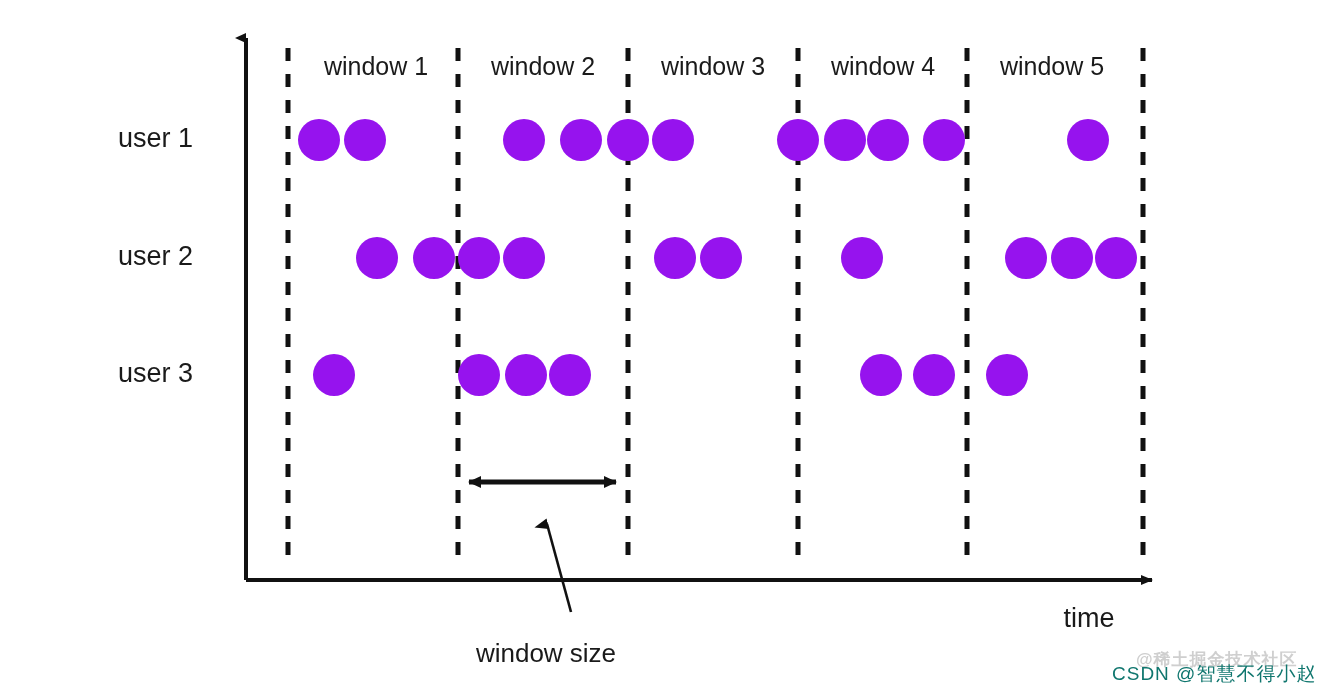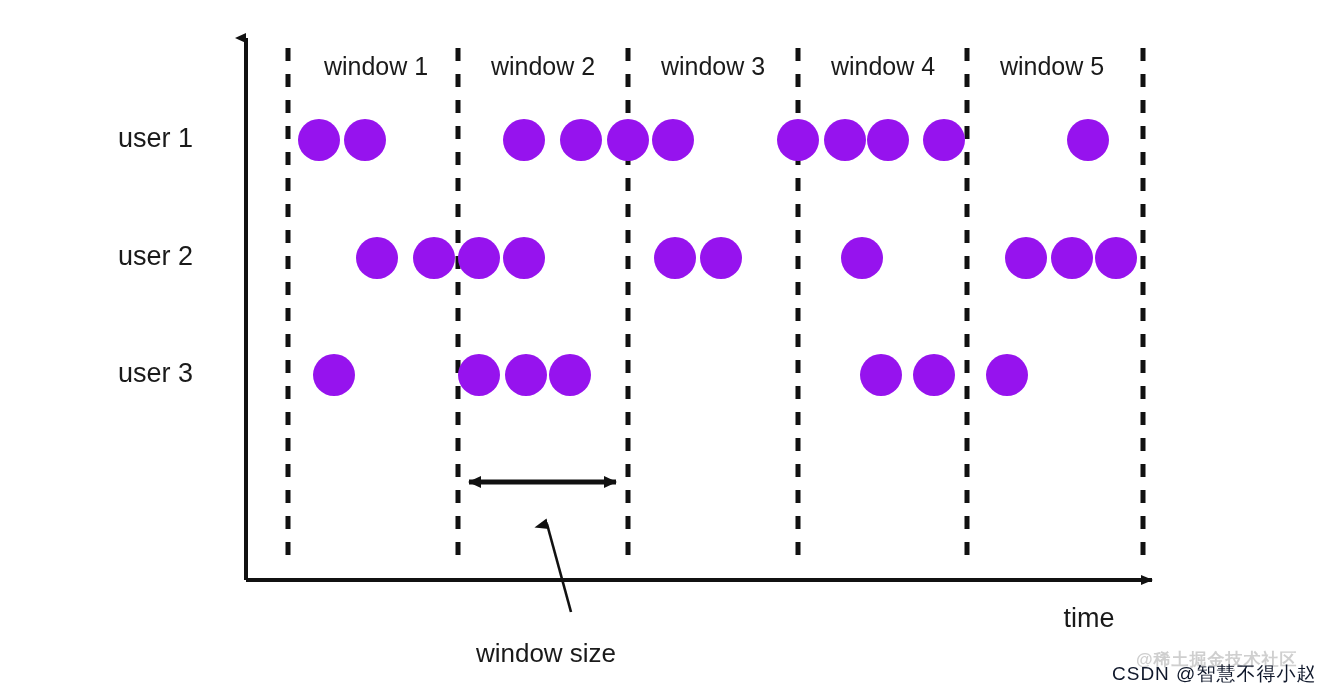--- a/index.html
+++ b/index.html
@@ -30,21 +30,21 @@
   .lbl-annotation{font-size:26px;text-anchor:middle;}
   .watermark{
     position:absolute;
     color:#c8c8c8;
     font-family:"Liberation Sans","DejaVu Sans",sans-serif;
     white-space:nowrap;
     user-select:none;
     pointer-events:none;
   }
   #wm-community{left:1136px;top:648px;font-size:17px;letter-spacing:1px;color:#cfcfcf;font-weight:bold;}
-  #wm-csdn{left:1112px;top:661px;font-size:19px;letter-spacing:1px;color:#0f172a;}
+  #wm-csdn{left:1112px;top:661px;font-size:19px;letter-spacing:1px;color:#0f766e;}
 </style>
 </head>
 <body>
 
 <div id="stage">
   <svg id="svg-diagram" viewBox="0 0 1320 699">
     <defs>
       <marker id="arrowhead-up" markerWidth="10" markerHeight="12" refX="5" refY="11" orient="auto" markerUnits="userSpaceOnUse">
         <path d="M0,11 L5,0 L10,11 Z" fill="#111111"></path>
       </marker>

